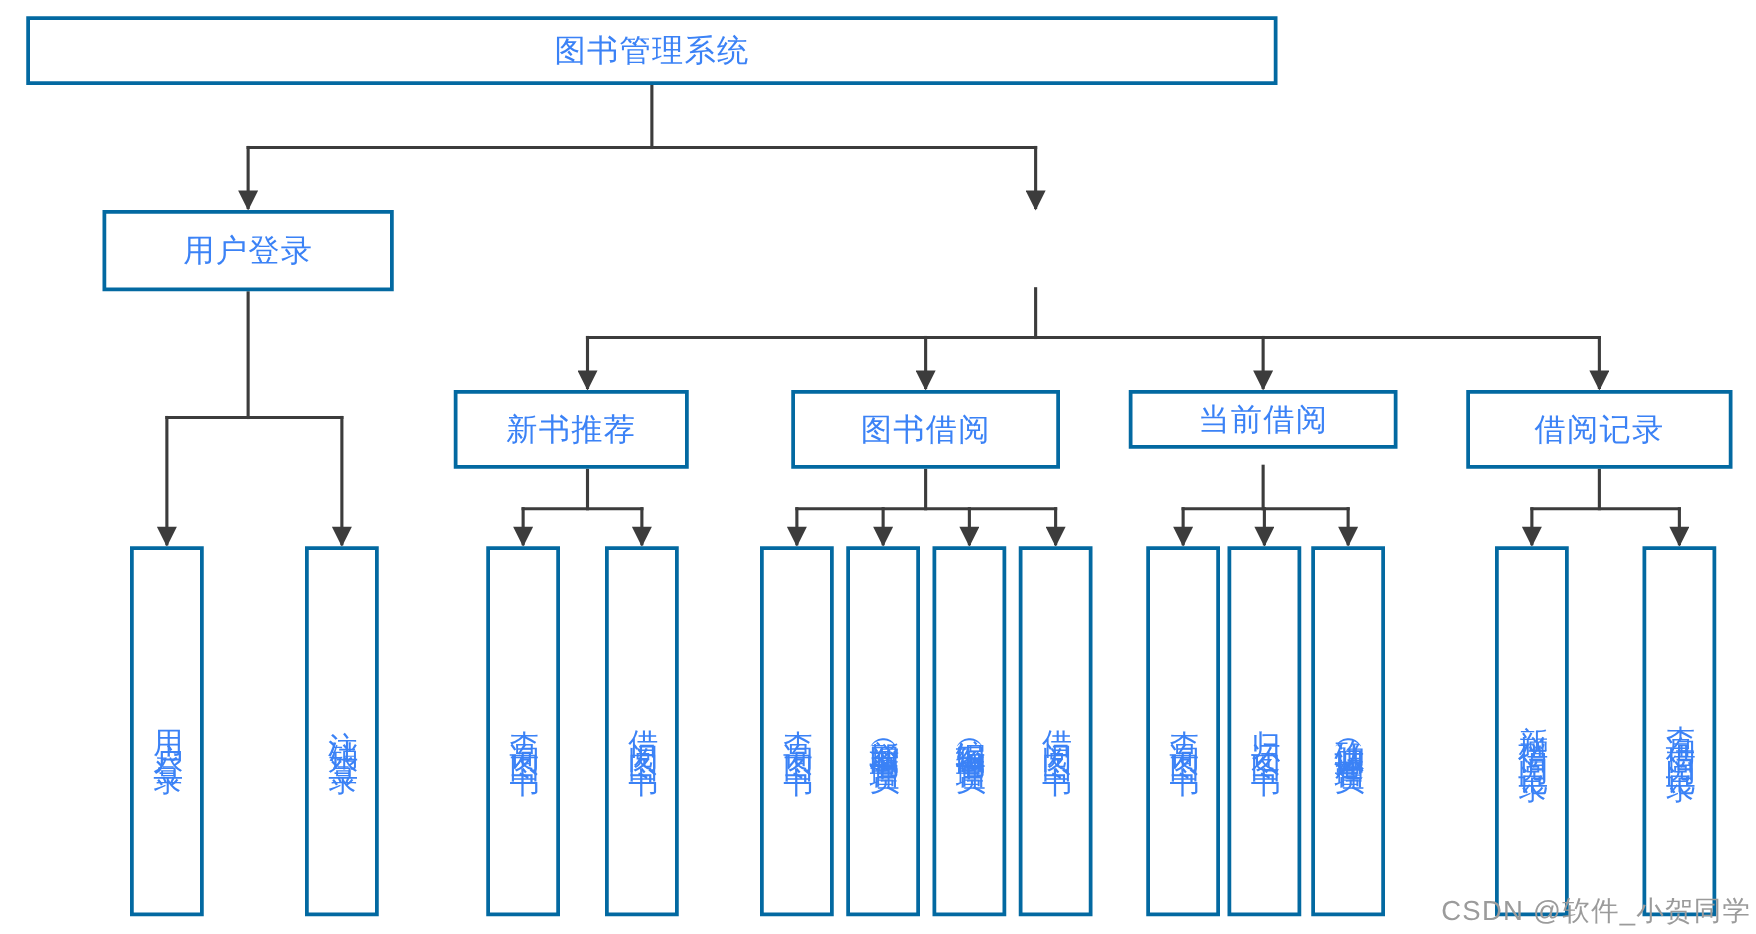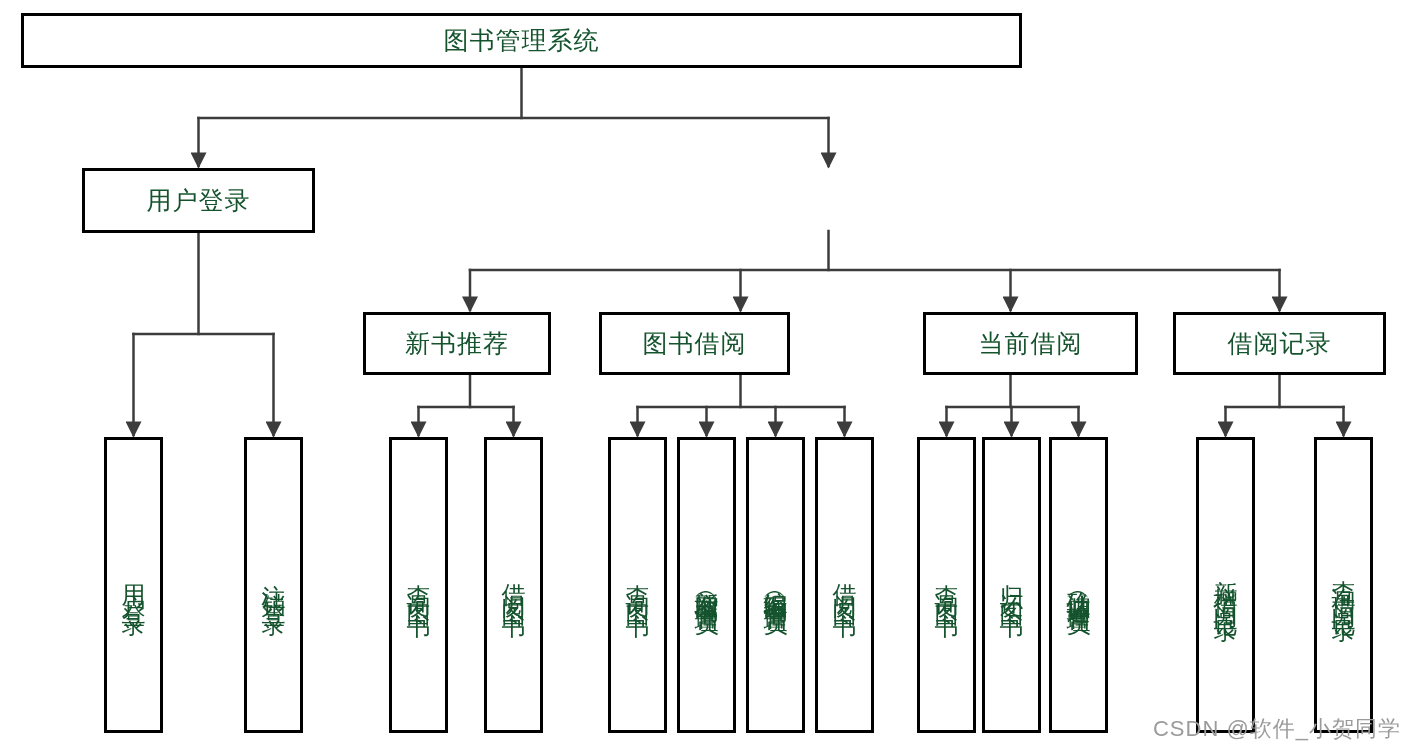--- a/index.html
+++ b/index.html
@@ -18,25 +18,25 @@
   svg.connectors {
     position: absolute;
     left: 0;
     top: 0;
     z-index: 1;
   }
   .node {
     position: absolute;
     box-sizing: border-box;
     background: #ffffff;
-    border: 3px solid #000000;
+    border: 3px solid #0369a1;
     display: flex;
     align-items: center;
     justify-content: center;
-    color: #14532d;
+    color: #3b82f6;
     z-index: 2;
   }
   .h-label {
     font-size: 25px;
     letter-spacing: 1px;
     white-space: nowrap;
   }
   .vtext {
     writing-mode: vertical-rl;
     text-orientation: mixed;
@@ -132,24 +132,24 @@
     <span class="h-label">图书管理系统</span>
   </div>
 
   <div class="node" style="left:82px; top:168px; width:233px; height:65px;">
     <span class="h-label">用户登录</span>
   </div>
 
   <div class="node" style="left:363px; top:312px; width:188px; height:63px;">
     <span class="h-label">新书推荐</span>
   </div>
-  <div class="node" style="left:599px; top:312px; width:191px; height:63px;">
+  <div class="node" style="left:633px; top:312px; width:215px; height:63px;">
     <span class="h-label">图书借阅</span>
   </div>
-  <div class="node" style="left:903px; top:312px; width:215px; height:63px;margin-left:20px;">
+  <div class="node" style="left:903px; top:312px; width:215px; height:47px;">
     <span class="h-label">当前借阅</span>
   </div>
   <div class="node" style="left:1173px; top:312px; width:213px; height:63px;">
     <span class="h-label">借阅记录</span>
   </div>
 
   <div class="node" style="left:104px; top:437px; width:59px; height:296px;">
     <span class="vtext sp4">用户登录</span>
   </div>
   <div class="node" style="left:244px; top:437px; width:59px; height:296px;">

